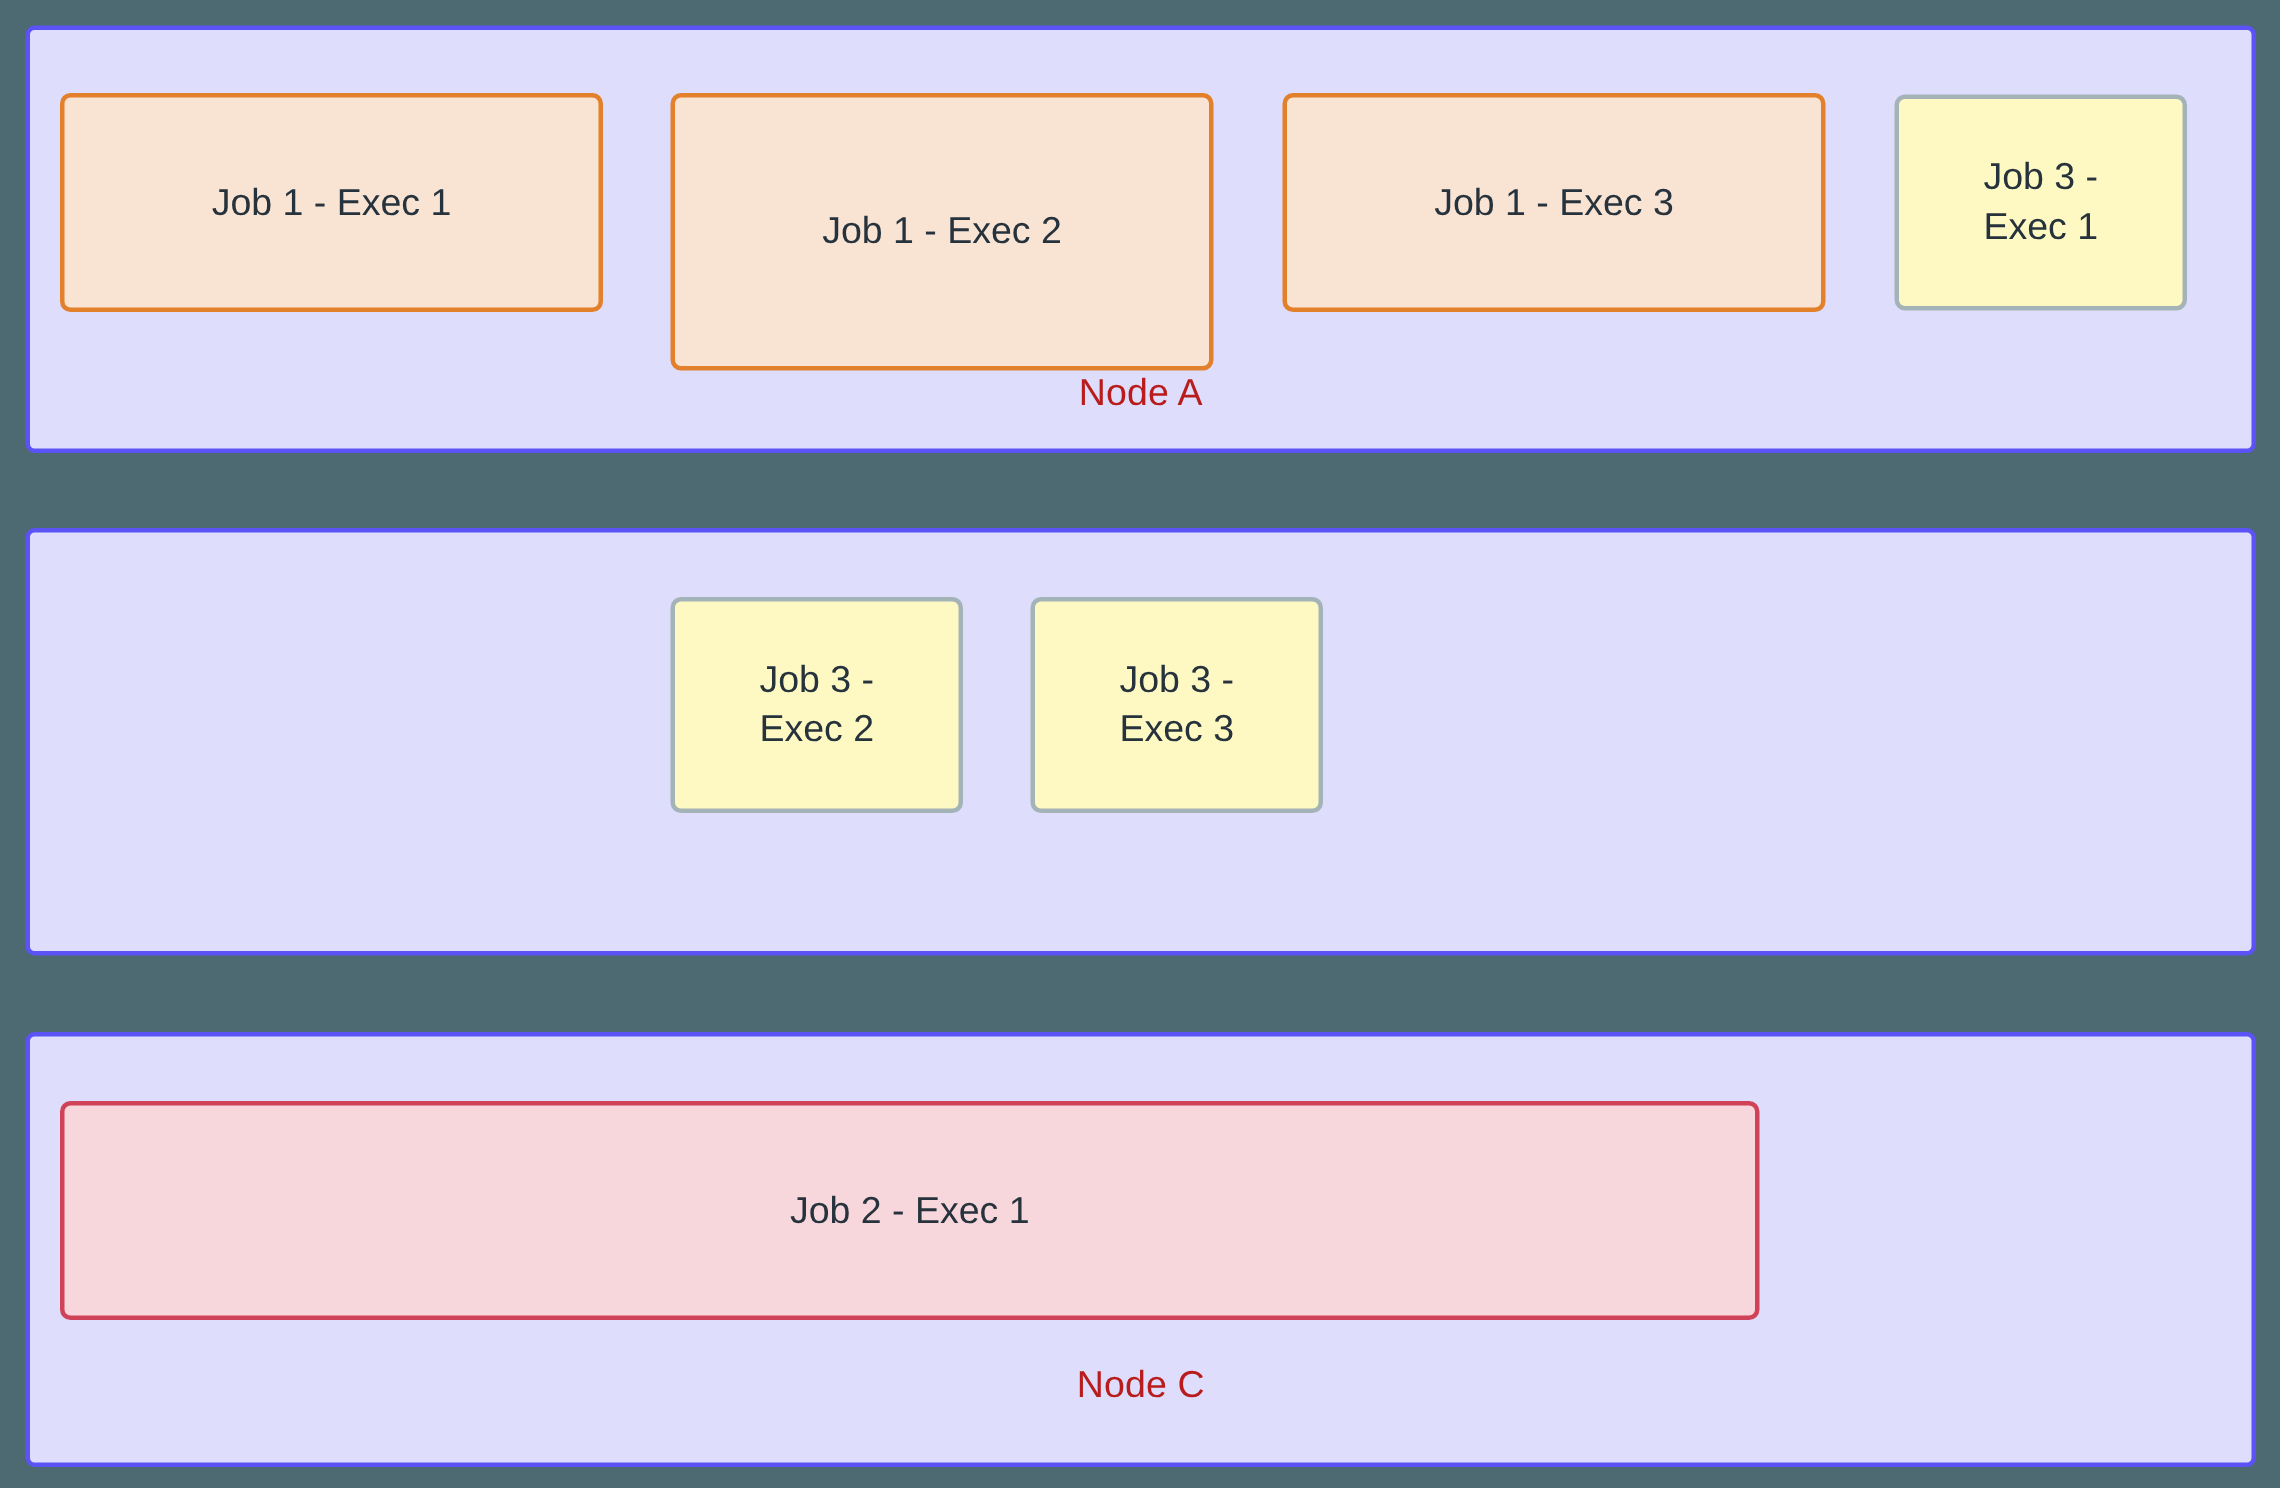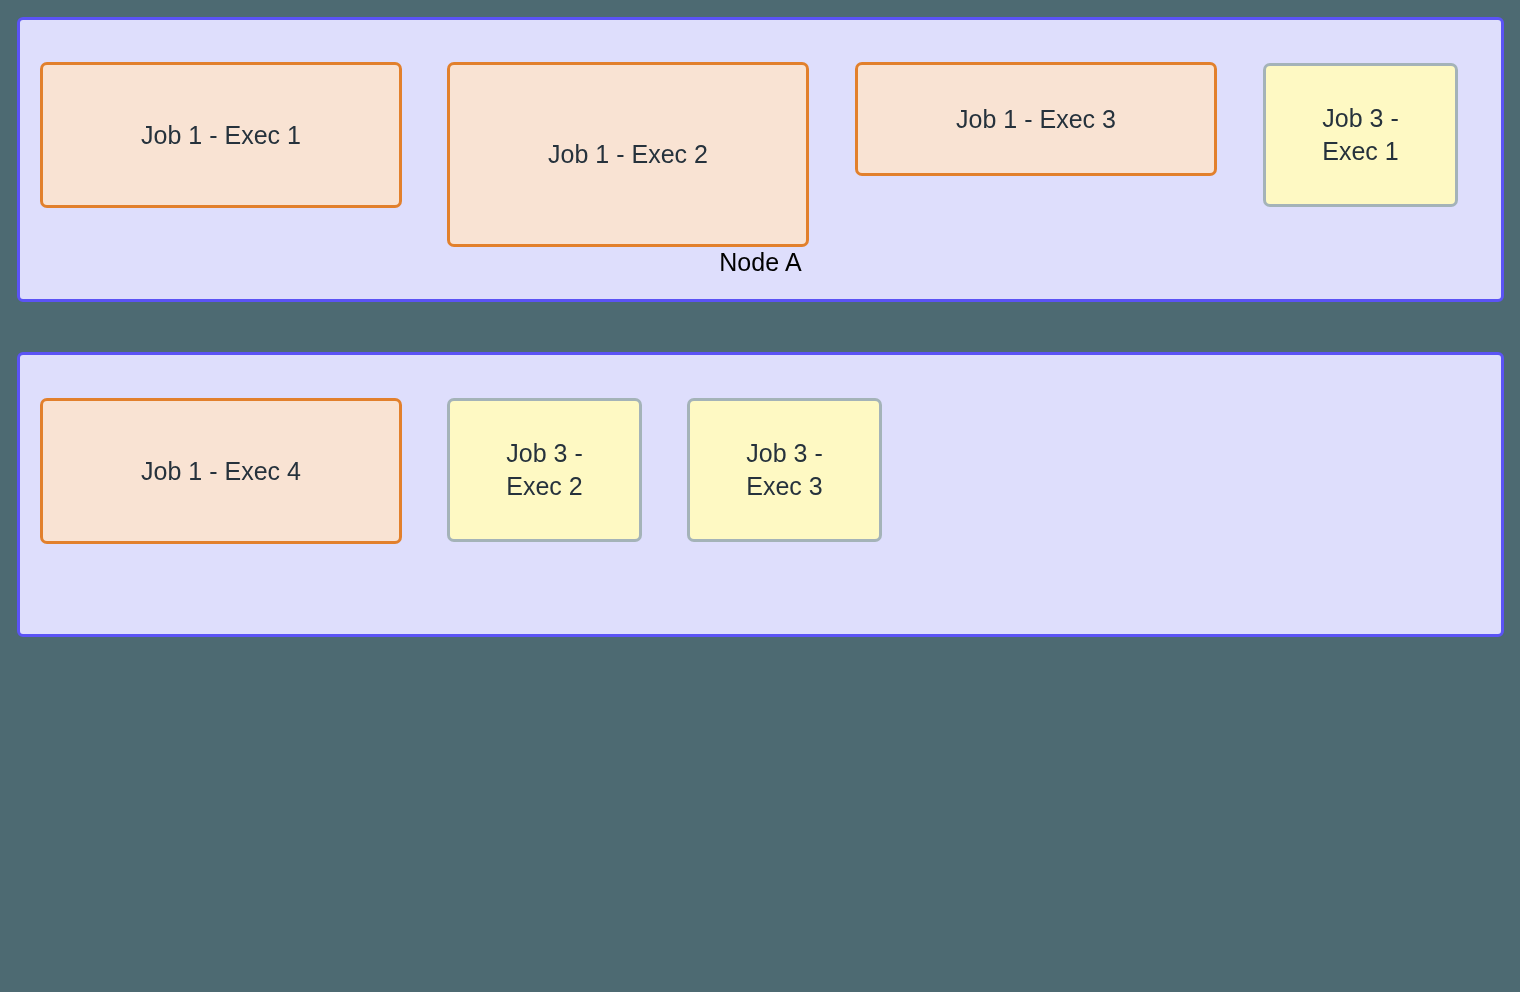--- a/index.html
+++ b/index.html
@@ -36,21 +36,21 @@
   #node-b { left: 17px;  top: 352px; width: 1487px; height: 285px; }
   #node-c { left: 17px;  top: 688px; width: 1487px; height: 290px; }
 
   
   .node-label {
     position: absolute;
     left: 0;
     width: 100%;
     text-align: center;
     font-size: 25px;
-    color: #000000;
+    color: #b91c1c;
     letter-spacing: 0.1px;
     white-space: pre;
   }
   #node-a .node-label { top: 228px; }
   #node-b .node-label { top: 228px; }
   #node-c .node-label { top: 218px; }
 
   
   .task {
     position: absolute;
@@ -75,21 +75,21 @@
     border: 3px solid #a4b3b8;
   }
   .task.red {
     background: #f8d7dc;
     border: 3px solid #cf4257;
   }
 
   
   #ja-1 { left: 20px;   top: 42px;  width: 362px; height: 146px; }
   #ja-2 { left: 427px;  top: 42px;  width: 362px; height: 185px; }
-  #ja-3 { left: 835px;  top: 42px;  width: 362px; height: 114px; }
+  #ja-3 { left: 835px;  top: 42px;  width: 362px; height: 146px; }
   #ja-4 { left: 1243px; top: 43px;  width: 195px; height: 144px; }
 
   
   #jb-1 { left: 20px;  top: 43px; width: 362px; height: 146px; }
   #jb-2 { left: 427px; top: 43px; width: 195px; height: 144px; }
   #jb-3 { left: 667px; top: 43px; width: 195px; height: 144px; }
 
   
   #jc-1 { left: 20px; top: 43px; width: 1133px; height: 146px; }
 </style>
@@ -101,21 +101,24 @@
   <div class="node" id="node-a">
     <div class="task orange" id="ja-1">Job 1 - Exec 1</div>
     <div class="task orange" id="ja-2">Job 1 - Exec 2</div>
     <div class="task orange" id="ja-3">Job 1 - Exec 3</div>
     <div class="task gray" id="ja-4">Job  3 -
 Exec 1</div>
     <div class="node-label">Node A</div>
   </div>
 
   <div class="node" id="node-b">
-    <div class="task orange" id="jb-1">Job 1 - Exec 4</div>
     <div class="task gray" id="jb-2">Job 3 -
 Exec 2</div>
     <div class="task gray" id="jb-3">Job  3 -
 Exec 3</div>
   </div>
 
+  <div class="node" id="node-c">
+    <div class="task red" id="jc-1">Job 2 - Exec 1</div>
+    <div class="node-label">Node C</div>
+  </div>
 
 </div>
 
 </body></html>

